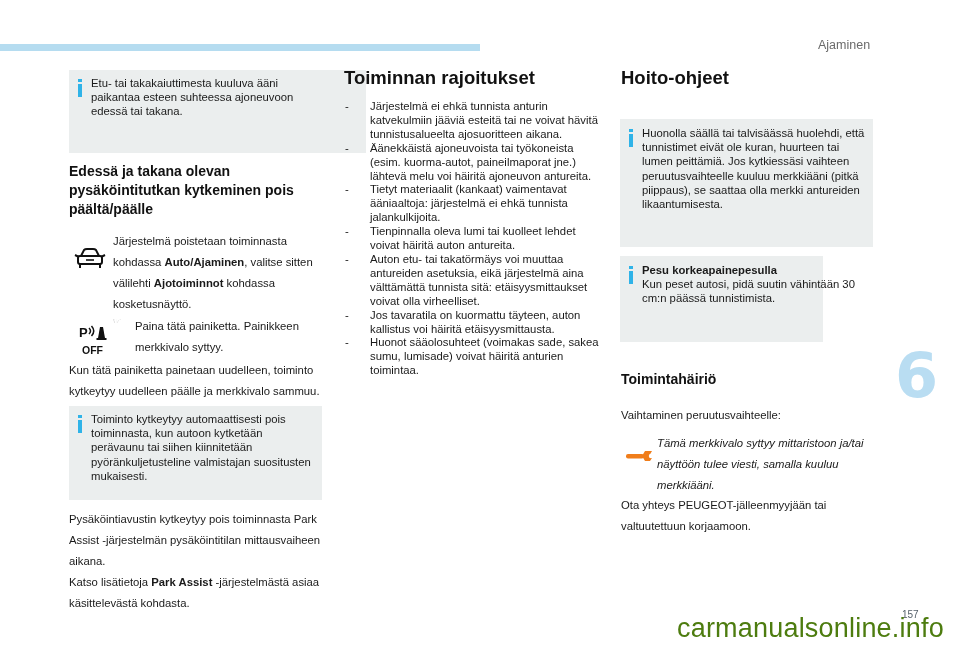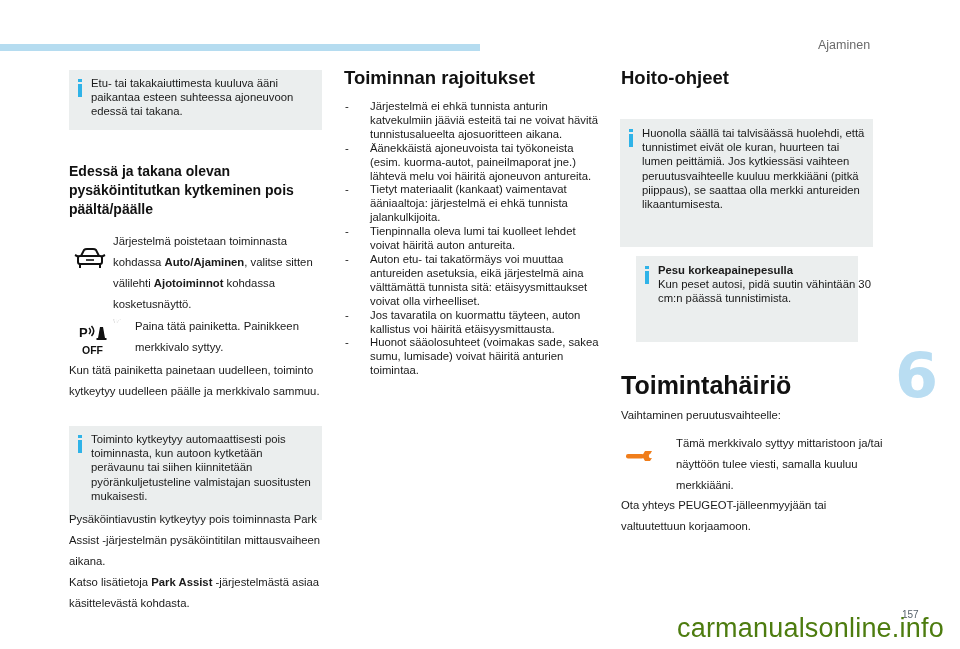--- a/index.html
+++ b/index.html
@@ -31,21 +31,21 @@
 </style>
 </head>
 <body>
 
 <div class="abs topbar"></div>
 <div class="abs section-name">Ajaminen</div>
 <div class="abs chapter-num">6</div>
 <div class="abs page-num">157</div>
 <div class="abs watermark">carmanualsonline.info</div>
 
-<div class="abs infobox" style="left:69px; top:70px; width:253px; height:60px;">
+<div class="abs infobox" style="left:69px; top:70px; width:253px; height:83px;padding-left:44px;">
   <div class="info-i" style="left:9px; top:9px;">
       <div class="dot"></div>
       <div class="bar"></div>
     </div>
   <div class="infotext" style="left:22px; top:6px; width:225px;">Etu- tai takakaiuttimesta kuuluva ääni paikantaa esteen suhteessa ajoneuvoon edessä tai takana.</div>
 </div>
 
 <div class="abs h2" style="left:69px; top:162px; width:260px; font-size:14px; line-height:19px;">Edessä ja takana olevan pysäköintitutkan kytkeminen pois päältä/päälle</div>
 
 <div class="abs" style="left:74px; top:247px; width:32px; height:22px;">
@@ -71,21 +71,21 @@
     <polygon points="21,3 19,14 26,14 24,3" fill="#111"></polygon>
     <rect x="17.5" y="14" width="10" height="2" fill="#111"></rect>
     <text x="3" y="30" font-family="Liberation Sans, sans-serif" font-weight="bold" font-size="10.5" fill="#111">OFF</text>
   </svg>
 </div>
 <div class="abs" style="left:113px; top:316px; font-size:9px; color:#555;">☞</div>
 <div class="abs body" style="left:135px; top:316px; width:190px;">Paina tätä painiketta. Painikkeen merkkivalo syttyy.</div>
 
 <div class="abs body" style="left:69px; top:360px; width:256px;">Kun tätä painiketta painetaan uudelleen, toiminto kytkeytyy uudelleen päälle ja merkkivalo sammuu.</div>
 
-<div class="abs infobox" style="left:69px; top:406px; width:253px; height:94px;margin-top:20px;">
+<div class="abs infobox" style="left:69px; top:406px; width:253px; height:94px;">
   <div class="info-i" style="left:9px; top:9px;">
       <div class="dot"></div>
       <div class="bar"></div>
     </div>
   <div class="infotext" style="left:22px; top:6px; width:225px;">Toiminto kytkeytyy automaattisesti pois toiminnasta, kun autoon kytketään perävaunu tai siihen kiinnitetään pyöränkuljetusteline valmistajan suositusten mukaisesti.</div>
 </div>
 
 <div class="abs body" style="left:69px; top:509px; width:256px;">
   <span>Pysäköintiavustin kytkeytyy pois toiminnasta Park Assist -järjestelmän pysäköintitilan mittausvaiheen aikana.</span><br>
   <span>Katso lisätietoja </span><b>Park Assist</b><span> -järjestelmästä asiaa käsittelevästä kohdasta.</span>
@@ -107,37 +107,37 @@
 <div class="abs h2" style="left:621px; top:67px; font-size:18.5px;">Hoito-ohjeet</div>
 
 <div class="abs infobox" style="left:620px; top:119px; width:253px; height:128px;">
   <div class="info-i" style="left:9px; top:10px;">
       <div class="dot"></div>
       <div class="bar"></div>
     </div>
   <div class="infotext" style="left:22px; top:7px; width:228px;">Huonolla säällä tai talvisäässä huolehdi, että tunnistimet eivät ole kuran, huurteen tai lumen peittämiä. Jos kytkiessäsi vaihteen peruutusvaihteelle kuuluu merkkiääni (pitkä piippaus), se saattaa olla merkki antureiden likaantumisesta.</div>
 </div>
 
-<div class="abs infobox" style="left:636px; top:256px; width:222px; height:86px;">
+<div class="abs infobox" style="left:620px; top:256px; width:203px; height:86px;">
   <div class="info-i" style="left:9px; top:10px;">
       <div class="dot"></div>
       <div class="bar"></div>
     </div>
   <div class="infotext" style="left:22px; top:7px; width:228px;">
     <b>Pesu korkeapainepesulla</b><br>
     <span>Kun peset autosi, pidä suutin vähintään 30 cm:n päässä tunnistimista.</span>
   </div>
 </div>
 
-<div class="abs h2" style="left:621px; top:371px; font-size:25px;">Toimintahäiriö</div>
+<div class="abs h2" style="left:621px; top:371px; font-size:14px;">Toimintahäiriö</div>
 
 <div class="abs body" style="left:621px; top:405px; width:255px;">Vaihtaminen peruutusvaihteelle:</div>
 
 <div class="abs" style="left:626px; top:449px; width:30px; height:14px;">
   <svg width="30" height="14" viewBox="0 0 30 14">
     <rect x="0" y="5" width="18" height="4.5" rx="2" fill="#f07d1a"></rect>
     <path d="M16 7 L19 2 L26 2 L24 5.5 L26 9 L24 12 L19 12 Z" fill="#f07d1a"></path>
     <circle cx="25" cy="7" r="2.2" fill="#ffffff"></circle>
   </svg>
 </div>
-<div class="abs body" style="left:676px; top:433px; width:210px;">Tämä merkkivalo syttyy mittaristoon ja/tai näyttöön tulee viesti, samalla kuuluu merkkiääni.</div>
+<div class="abs body" style="left:657px; top:433px; width:210px;font-style:italic;">Tämä merkkivalo syttyy mittaristoon ja/tai näyttöön tulee viesti, samalla kuuluu merkkiääni.</div>
 
 <div class="abs body" style="left:621px; top:495px; width:255px;">Ota yhteys PEUGEOT-jälleenmyyjään tai valtuutettuun korjaamoon.</div>
 
 </body></html>

